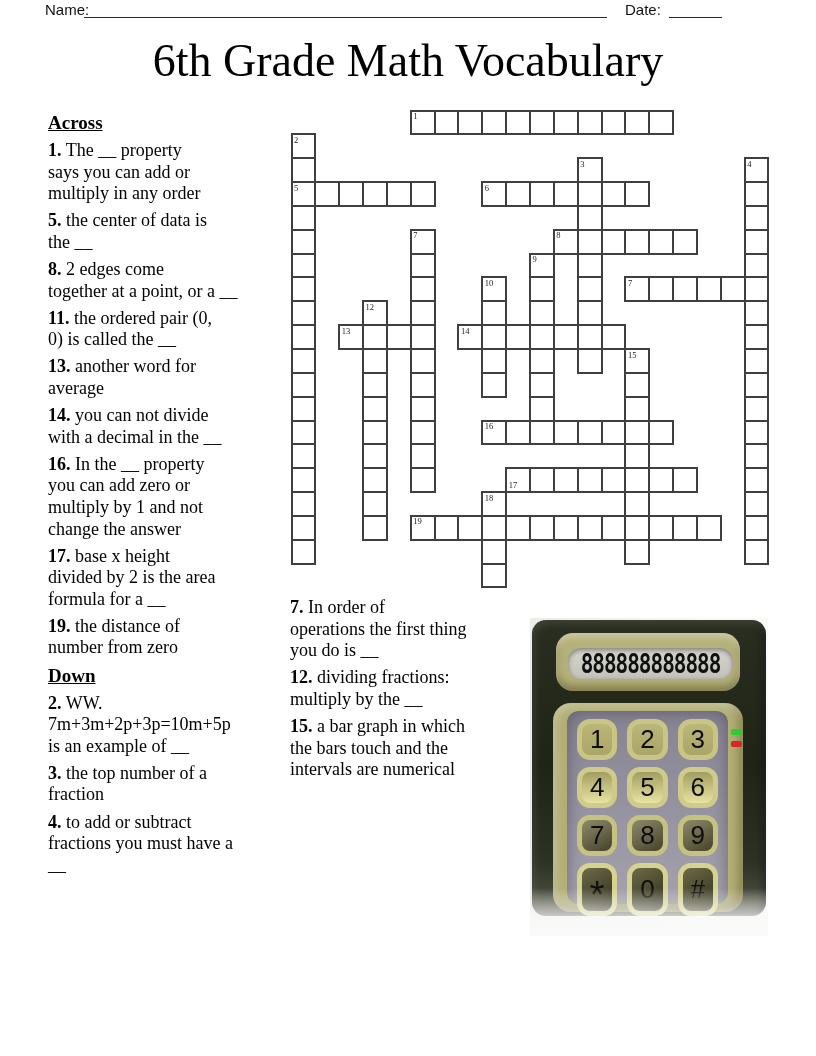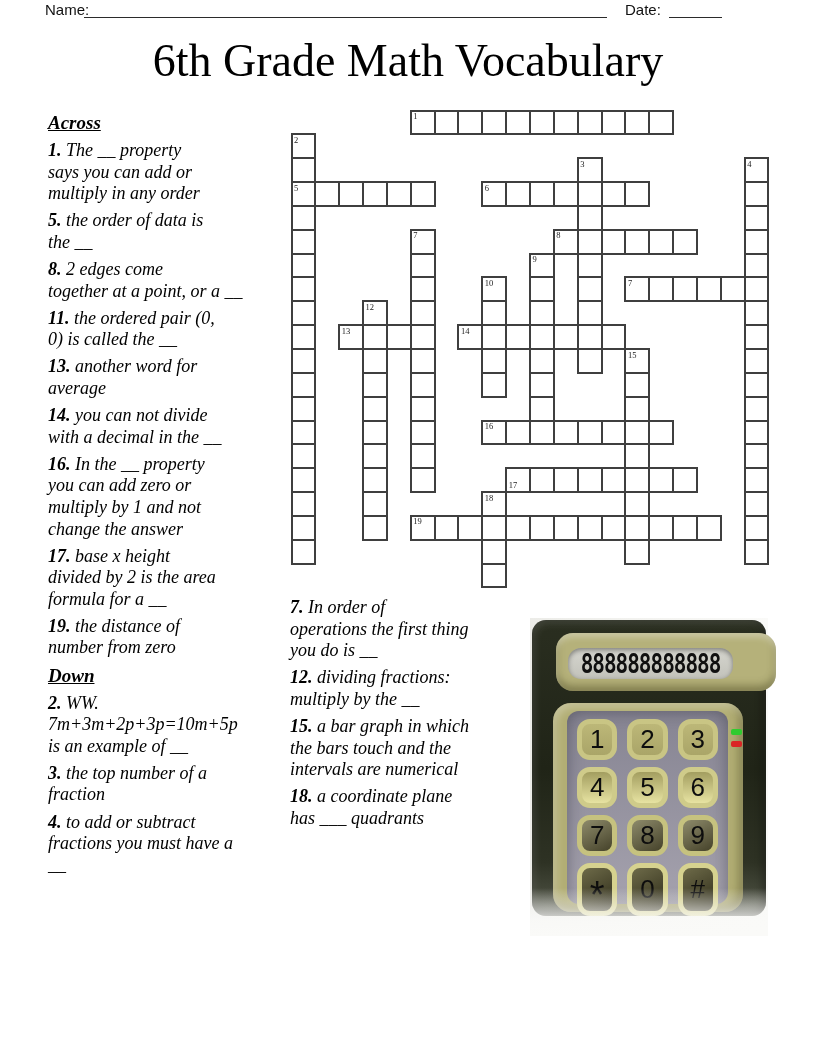--- a/index.html
+++ b/index.html
@@ -8,21 +8,21 @@
 
   
   .hdr-label{position:absolute;top:1px;font-family:"Liberation Sans",sans-serif;font-size:15px;color:#111;}
   .hline{position:absolute;top:0;height:17px;border-bottom:1.6px solid #2b2b2b;}
 
   
   .title{position:absolute;left:0;right:0;top:34px;text-align:center;
          font-family:"Liberation Serif",serif;font-size:46px;font-weight:400;line-height:54px;}
 
   
-  .col{position:absolute;font-style:italic;}
+  .col{position:absolute;}
   .col-left{left:48px;top:112px;width:248px;}
   .col-mid{left:290px;top:597px;width:242px;}
   h2.sec{font-size:19px;font-weight:700;text-decoration:underline;margin:0 0 6px;line-height:22px;}
   p.clue{margin:0 0 5.5px;font-size:18px;line-height:21.6px;}
   .cnum{font-weight:700;}
   .ctext{white-space:pre-line;}
 
   
   #grid-layer{position:absolute;inset:0;}
   .word{position:absolute;border:2px solid #3f3f3f;box-sizing:border-box;background:transparent;}
@@ -32,21 +32,21 @@
   
   .calc{position:absolute;left:530px;top:618px;width:238px;height:318px;
         background:linear-gradient(90deg,#ececе8,#fafaf8);background:linear-gradient(90deg,#ececE8,#fafaf8);}
   .calc-body{position:absolute;left:2px;top:2px;width:234px;height:296px;border-radius:14px;
         background:linear-gradient(180deg,#2a2e20 0%,#202417 50%,#2e3224 82%,#565a4c 100%);
         box-shadow:inset 2px 3px 8px rgba(255,255,255,.14), inset -2px -3px 9px rgba(0,0,0,.55);}
   .calc-fade{position:absolute;left:0;right:0;bottom:0;height:48px;
         background:linear-gradient(180deg,rgba(250,250,248,0),rgba(250,250,248,.9) 70%,#fafaf8);}
   .disp-bezel{position:absolute;left:24px;top:13px;width:184px;height:58px;border-radius:17px;
         background:#b5b17a;
-        box-shadow:inset 0 4px 6px rgba(255,255,255,.35), inset 0 -5px 8px rgba(60,58,20,.45);padding-left:36px;}
+        box-shadow:inset 0 4px 6px rgba(255,255,255,.35), inset 0 -5px 8px rgba(60,58,20,.45);}
   .lcd{position:absolute;left:12px;top:15px;width:165px;height:31px;border-radius:13px;
         background:linear-gradient(180deg,#d6d6cf,#c2c2ba);
         box-shadow:inset 0 2px 5px rgba(0,0,0,.42);
         display:flex;align-items:center;justify-content:center;overflow:hidden;}
   .lcd-digits{font-family:"DejaVu Sans Mono",monospace;font-weight:700;font-size:21px;
         letter-spacing:-1px;transform:scaleY(1.25);color:#101010;}
   .panel{position:absolute;left:21px;top:83px;width:190px;height:209px;border-radius:18px;
         background:#b2ae74;
         box-shadow:inset 3px 4px 8px rgba(255,255,255,.3), inset -4px -6px 10px rgba(50,48,14,.38);}
   .keypad{position:absolute;left:14px;top:8px;width:161px;height:193px;border-radius:12px;
@@ -76,21 +76,21 @@
   <div class="hline" style="left:669px;width:53px"></div>
 
   <div class="title">6th Grade Math Vocabulary</div>
 
   <div class="col col-left">
     <h2 class="sec">Across</h2>
     <div id="across-list">
         <p class="clue"><b class="cnum">1.</b><span class="ctext"> The __ property
 says you can add or
 multiply in any order</span></p>
-        <p class="clue"><b class="cnum">5.</b><span class="ctext"> the order of data is
+        <p class="clue"><b class="cnum">5.</b><span class="ctext"> the center of data is
 the __</span></p>
         <p class="clue"><b class="cnum">8.</b><span class="ctext"> 2 edges come
 together at a point, or a __</span></p>
         <p class="clue"><b class="cnum">11.</b><span class="ctext"> the ordered pair (0,
 0) is called the __</span></p>
         <p class="clue"><b class="cnum">13.</b><span class="ctext"> another word for
 average</span></p>
         <p class="clue"><b class="cnum">14.</b><span class="ctext"> you can not divide
 with a decimal in the __</span></p>
         <p class="clue"><b class="cnum">16.</b><span class="ctext"> In the __ property
@@ -119,22 +119,20 @@
   <div class="col col-mid">
     <div id="down-list-right">
         <p class="clue"><b class="cnum">7.</b><span class="ctext"> In order of
 operations the first thing
 you do is __</span></p>
         <p class="clue"><b class="cnum">12.</b><span class="ctext"> dividing fractions:
 multiply by the __</span></p>
         <p class="clue"><b class="cnum">15.</b><span class="ctext"> a bar graph in which
 the bars touch and the
 intervals are numerical</span></p>
-        <p class="clue"><b class="cnum">18.</b><span class="ctext"> a coordinate plane
-has ___ quadrants</span></p>
       </div>
   </div>
 
   <div id="grid-layer">
       <div class="word" style="left: 409.75px; top: 109.5px; width: 264.35px; height: 25.85px; border-color: rgb(63, 63, 63);"></div>
       <div class="sep" style="left: 433.6px; top: 109.5px; width: 2px; height: 25.85px; background: rgb(63, 63, 63);"></div>
       <div class="sep" style="left: 457.45px; top: 109.5px; width: 2px; height: 25.85px; background: rgb(63, 63, 63);"></div>
       <div class="sep" style="left: 481.3px; top: 109.5px; width: 2px; height: 25.85px; background: rgb(63, 63, 63);"></div>
       <div class="sep" style="left: 505.15px; top: 109.5px; width: 2px; height: 25.85px; background: rgb(63, 63, 63);"></div>
       <div class="sep" style="left: 529px; top: 109.5px; width: 2px; height: 25.85px; background: rgb(63, 63, 63);"></div>

